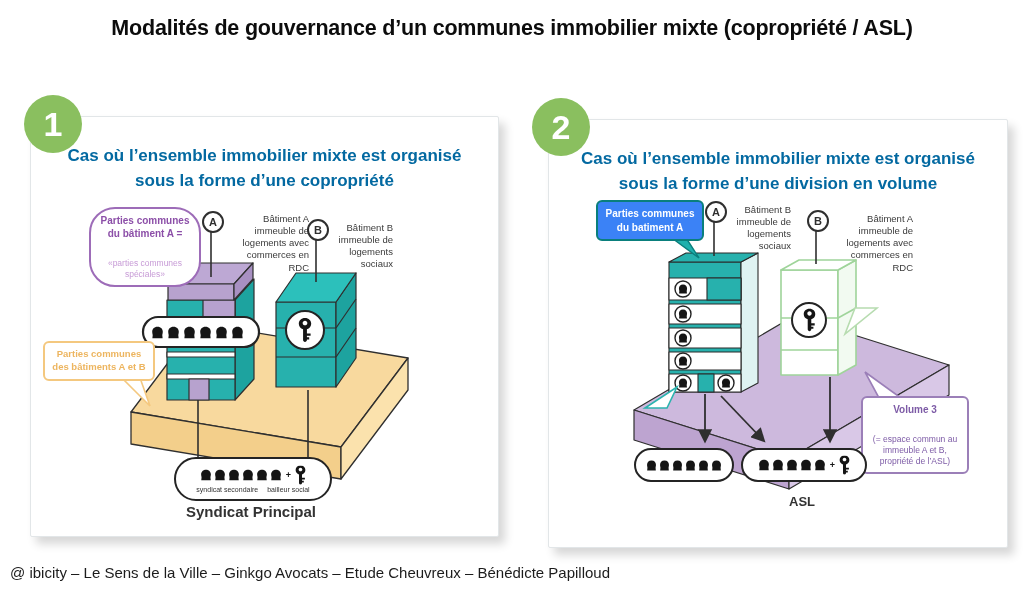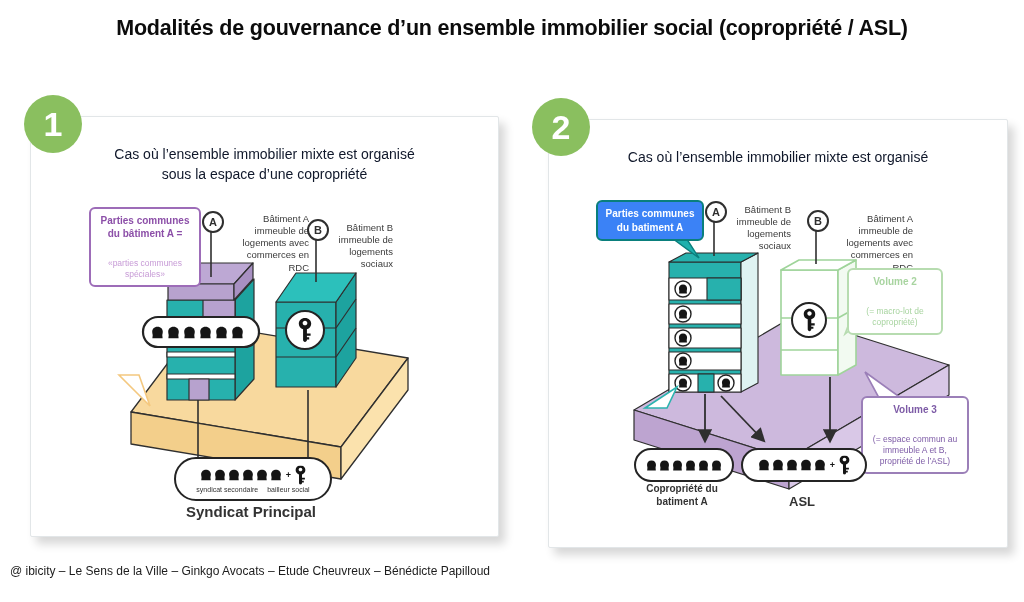--- a/index.html
+++ b/index.html
@@ -1,31 +1,31 @@
 <!DOCTYPE html>
 <html><head>
 <meta charset="utf-8">
 <style>
   html,body{margin:0;padding:0;background:#ffffff;}
   #stage{position:relative;width:1024px;height:602px;background:#ffffff;overflow:hidden;
          font-family:"Liberation Sans","DejaVu Sans",sans-serif;}
   .page-title{position:absolute;top:16px;left:0;right:0;text-align:center;
               font-size:21.5px;font-weight:bold;color:#0c0c0c;letter-spacing:-0.2px;}
-  .credits{position:absolute;left:10px;top:564px;font-size:12px;color:#1c1c1c;}
+  .credits{position:absolute;left:10px;top:564px;font-size:15px;color:#1c1c1c;}
   .panel{position:absolute;background:#fff;border:1px solid #e2e6e8;border-radius:2px;
          box-shadow:6px 7px 10px rgba(0,0,0,0.16);}
   #panel1{left:30px;top:116px;width:467px;height:419px;}
   #panel2{left:548px;top:119px;width:458px;height:427px;}
   .badge{position:absolute;width:58px;height:58px;border-radius:50%;background:#8abf5f;
          color:#fff;font-size:34px;font-weight:bold;display:flex;align-items:center;
          justify-content:center;z-index:5;}
   #badge1{left:24px;top:95px;}
   #badge2{left:532px;top:98px;}
   .panel-header{position:absolute;top:27px;left:0;right:0;text-align:center;z-index:2;
-                font-size:14px;font-weight:normal;color:#0f172a;line-height:1.45;}
+                font-size:17px;font-weight:bold;color:#0369a1;line-height:1.45;}
   .scene{position:absolute;left:0;top:0;z-index:1;}
   .abs{position:absolute;z-index:3;}
   .bubble{background:#fff;border-radius:6px;text-align:center;padding:5px 4px;line-height:1.3;}
   .bubble .main{display:block;font-weight:bold;font-size:10px;}
   .bubble .sub{display:block;font-size:8.5px;line-height:1.3;margin-top:18px;}
   .bubble-purple{border:2px solid #9d6cb8;color:#8c4fa8;}
   .bubble-purple .sub{color:#c79bd6;}
   .bubble-orange{border:2px solid #f4c87f;color:#edb55f;font-weight:bold;font-size:9.5px;line-height:1.35;}
   .bubble-teal-solid{background:#3b82f6;border:2px solid #0a7f7c;color:#fff;font-weight:bold;
                      font-size:10px;line-height:1.35;}
@@ -58,29 +58,29 @@
       <path fill-rule="evenodd" d="M8 .2C3.7.2.9 3.1.9 6.9c0 3 2 5.4 4.9 6.2v12.4c0 1.2 1 2.2 2.2 2.2s2.2-1 2.2-2.2v-.6h2.6v-2.6h-2.6v-1.6h4.2v-2.6h-4.2v-5c2.9-.8 4.9-3.2 4.9-6.2C15.1 3.1 12.3.2 8 .2Zm0 3.1c1.5 0 2.7 1.2 2.7 2.7S9.5 8.7 8 8.7 5.3 7.5 5.3 6 6.5 3.3 8 3.3Z"></path>
     </symbol>
     <marker id="arrowhead" markerWidth="8" markerHeight="8" refX="6" refY="4" orient="auto">
       <path d="M0 0L8 4L0 8Z" fill="#2f2f2f"></path>
     </marker>
   </defs>
 </svg>
 
 <div id="stage">
 
-  <div class="page-title">Modalités de gouvernance d’un ensemble immobilier social (copropriété / ASL)</div>
+  <div class="page-title">Modalités de gouvernance d’un communes immobilier mixte (copropriété / ASL)</div>
 
   <div class="badge" id="badge1">1</div>
   <div class="badge" id="badge2">2</div>
 
   <div class="panel" id="panel1">
     <div class="panel-header">
       <div>Cas où l’ensemble immobilier mixte est organisé</div>
-      <div>sous la espace d’une copropriété</div>
+      <div>sous la forme d’une copropriété</div>
     </div>
 
     <svg class="scene" width="467" height="419" viewBox="0 0 467 419">
 
       <g stroke="#2f2f2f" stroke-width="1.3" stroke-linejoin="round">
         <polygon points="100,295 310,330 377,241 167,206" fill="#f8d99e"></polygon>
         <polygon points="100,295 310,330 310,362 100,327" fill="#f3cf8b"></polygon>
         <polygon points="310,330 377,241 377,273 310,362" fill="#fbe2ad"></polygon>
       </g>
 
@@ -124,31 +124,32 @@
         <use href="#keyic" x="267" y="199" width="14" height="28" fill="#151515"></use>
       </g>
 
       <line x1="180" y1="114" x2="180" y2="160" stroke="#2f2f2f" stroke-width="1.6"></line>
       <line x1="285" y1="122" x2="285" y2="165" stroke="#2f2f2f" stroke-width="1.6"></line>
 
       <polygon points="126,139 146,139 156,165" fill="#ffffff" stroke="#9d6cb8" stroke-width="1.6"></polygon>
       <polygon points="88,258 108,258 119,289" fill="#ffffff" stroke="#f4c87f" stroke-width="1.6"></polygon>
     </svg>
 
-    <div class="abs bubble bubble-purple" style="left:58px;top:90px;width:100px;">
+    <div class="abs bubble bubble-purple" style="left:58px;top:90px;width:100px;border-radius:26px;">
       <span class="main">Parties communes du bâtiment A  =</span>
       <span class="sub">«parties communes spéciales»</span>
     </div>
 
     <div class="abs marker-circle" style="left:171px;top:94px;">A</div>
     <div class="abs marker-text" style="left:196px;top:96px;width:82px;">Bâtiment A immeuble de logements avec commerces en RDC</div>
 
     <div class="abs marker-circle" style="left:276px;top:102px;">B</div>
     <div class="abs marker-text" style="left:300px;top:105px;width:62px;">Bâtiment B immeuble de logements sociaux</div>
 
+    <div class="abs bubble bubble-orange" style="left:12px;top:224px;width:100px;">Parties communes des bâtiments A et B</div>
 
     <div class="oval" style="position:absolute;left:143px;top:340px;width:154px;height:40px;">
       <div class="icon-row">
         <svg class="pi" viewBox="0 0 16 16">
             <use href="#person"></use>
           </svg>
         <svg class="pi" viewBox="0 0 16 16">
             <use href="#person"></use>
           </svg>
         <svg class="pi" viewBox="0 0 16 16">
@@ -172,20 +173,21 @@
         <span>syndicat secondaire</span>
         <span>bailleur social</span>
       </div>
     </div>
     <div class="oval-caption-below" style="left:143px;top:386px;width:154px;font-size:15px;">Syndicat Principal</div>
   </div>
 
   <div class="panel" id="panel2">
     <div class="panel-header">
       <div>Cas où l’ensemble immobilier mixte est organisé</div>
+      <div>sous la forme d’une division en volume</div>
     </div>
 
     <svg class="scene" width="458" height="427" viewBox="0 0 458 427">
 
       <g stroke="#2f2f2f" stroke-width="1.2" stroke-linejoin="round">
         <polygon points="85,290 240,339 400,245 245,196" fill="#cdb9dd"></polygon>
         <polygon points="85,290 240,339 240,369 85,320" fill="#bda4d0"></polygon>
         <polygon points="240,339 400,245 400,275 240,369" fill="#d9c8e7"></polygon>
       </g>
 
@@ -243,24 +245,20 @@
     </svg>
 
     <div class="abs bubble bubble-teal-solid" style="left:47px;top:80px;width:96px;">Parties communes du batiment A</div>
 
     <div class="abs marker-circle" style="left:156px;top:81px;">A</div>
     <div class="abs marker-text" style="left:180px;top:84px;width:62px;">Bâtiment B immeuble de logements sociaux</div>
 
     <div class="abs marker-circle" style="left:258px;top:90px;">B</div>
     <div class="abs marker-text" style="left:282px;top:93px;width:82px;">Bâtiment A immeuble de logements avec commerces en RDC</div>
 
-    <div class="abs bubble bubble-green" style="left:298px;top:148px;width:84px;">
-      <span class="main">Volume 2</span>
-      <span class="sub">(= macro-lot de copropriété)</span>
-    </div>
 
 
     <div class="abs bubble bubble-vpurple" style="left:312px;top:276px;width:96px;">
       <span class="main">Volume 3</span>
       <span class="sub">(= espace commun au immeuble A et B, propriété de l’ASL)</span>
     </div>
 
     <div class="oval" style="position:absolute;left:85px;top:328px;width:96px;height:30px;">
       <div class="icon-row">
         <svg class="pi pi-sm" viewBox="0 0 16 16">
@@ -276,21 +274,20 @@
             <use href="#person"></use>
           </svg>
         <svg class="pi pi-sm" viewBox="0 0 16 16">
             <use href="#person"></use>
           </svg>
         <svg class="pi pi-sm" viewBox="0 0 16 16">
             <use href="#person"></use>
           </svg>
       </div>
     </div>
-    <div class="oval-caption-below" style="left:75px;top:362px;width:116px;font-size:10px;line-height:1.3;">Copropriété du batiment A</div>
 
     <div class="oval" style="position:absolute;left:192px;top:328px;width:122px;height:30px;">
       <div class="icon-row">
         <svg class="pi" viewBox="0 0 16 16">
             <use href="#person"></use>
           </svg>
         <svg class="pi" viewBox="0 0 16 16">
             <use href="#person"></use>
           </svg>
         <svg class="pi" viewBox="0 0 16 16">

